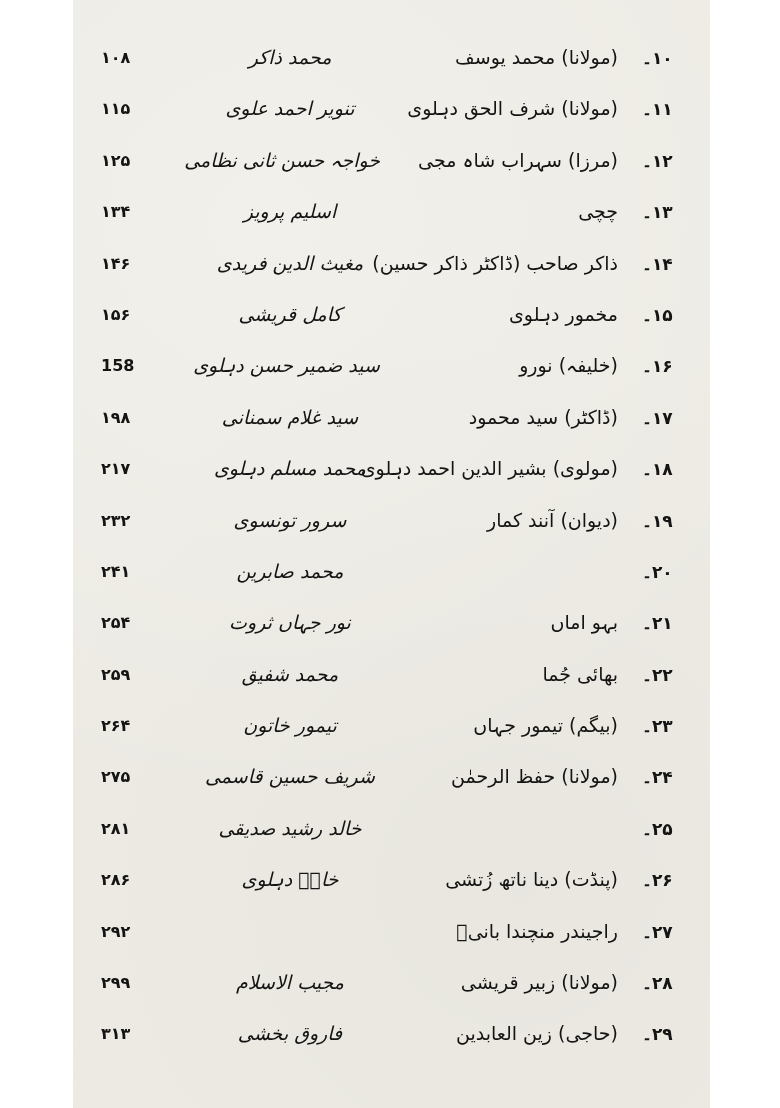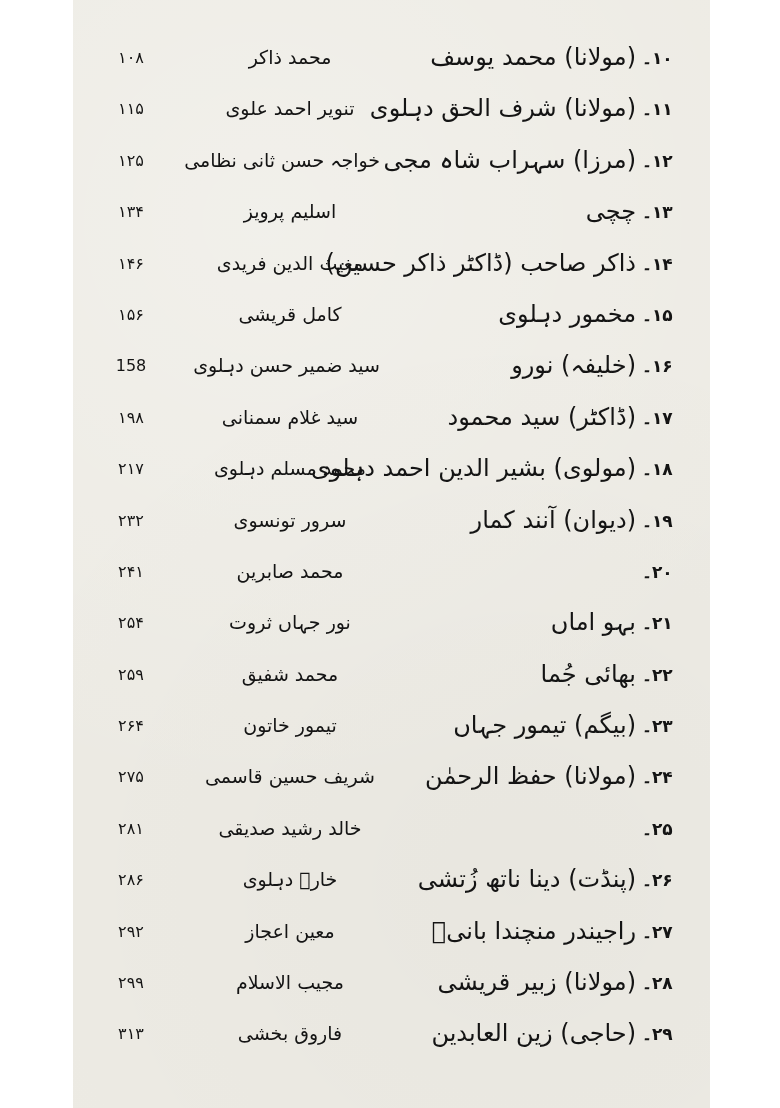--- a/index.html
+++ b/index.html
@@ -42,45 +42,46 @@
       right: 28px;
       top: 0;
       width: 40px;
       text-align: left;
       font-size: 17px;
       font-weight: bold;
       line-height: 28px;
     }
     .title {
       position: absolute;
-      right: 74px;
+      right: 92px;
       top: -2px;
-      font-size: 24px;
+      font-size: 19px;
       line-height: 30px;
       white-space: nowrap;
     }
     .author {
       position: absolute;
       right: 330px;
       top: -2px;
       width: 180px;
       text-align: center;
       font-size: 19px;
       line-height: 30px;
       white-space: nowrap;
+      font-style: italic;
     }
     .pageno {
       position: absolute;
       left: 28px;
       top: 0;
       width: 60px;
-      text-align: center;
+      text-align: left;
       direction: rtl;
       font-size: 16px;
-      font-weight: normal;
+      font-weight: bold;
       line-height: 28px;
     }
   </style>
 </head>
 <body>
 
 <div class="page">
   <ol class="toc">
     <li class="row">
       <span class="serial">۱۰۔</span>
@@ -178,21 +179,20 @@
     </li>
     <li class="row">
       <span class="serial">۲۶۔</span>
       <span class="title">(پنڈت) دینا ناتھ زُتشی</span>
       <span class="author">خارؔ دہلوی</span>
       <span class="pageno">۲۸۶</span>
     </li>
     <li class="row">
       <span class="serial">۲۷۔</span>
       <span class="title">راجیندر منچندا بانیؔ</span>
-      <span class="author">معین اعجاز</span>
       <span class="pageno">۲۹۲</span>
     </li>
     <li class="row">
       <span class="serial">۲۸۔</span>
       <span class="title">(مولانا) زبیر قریشی</span>
       <span class="author">مجیب الاسلام</span>
       <span class="pageno">۲۹۹</span>
     </li>
     <li class="row">
       <span class="serial">۲۹۔</span>

